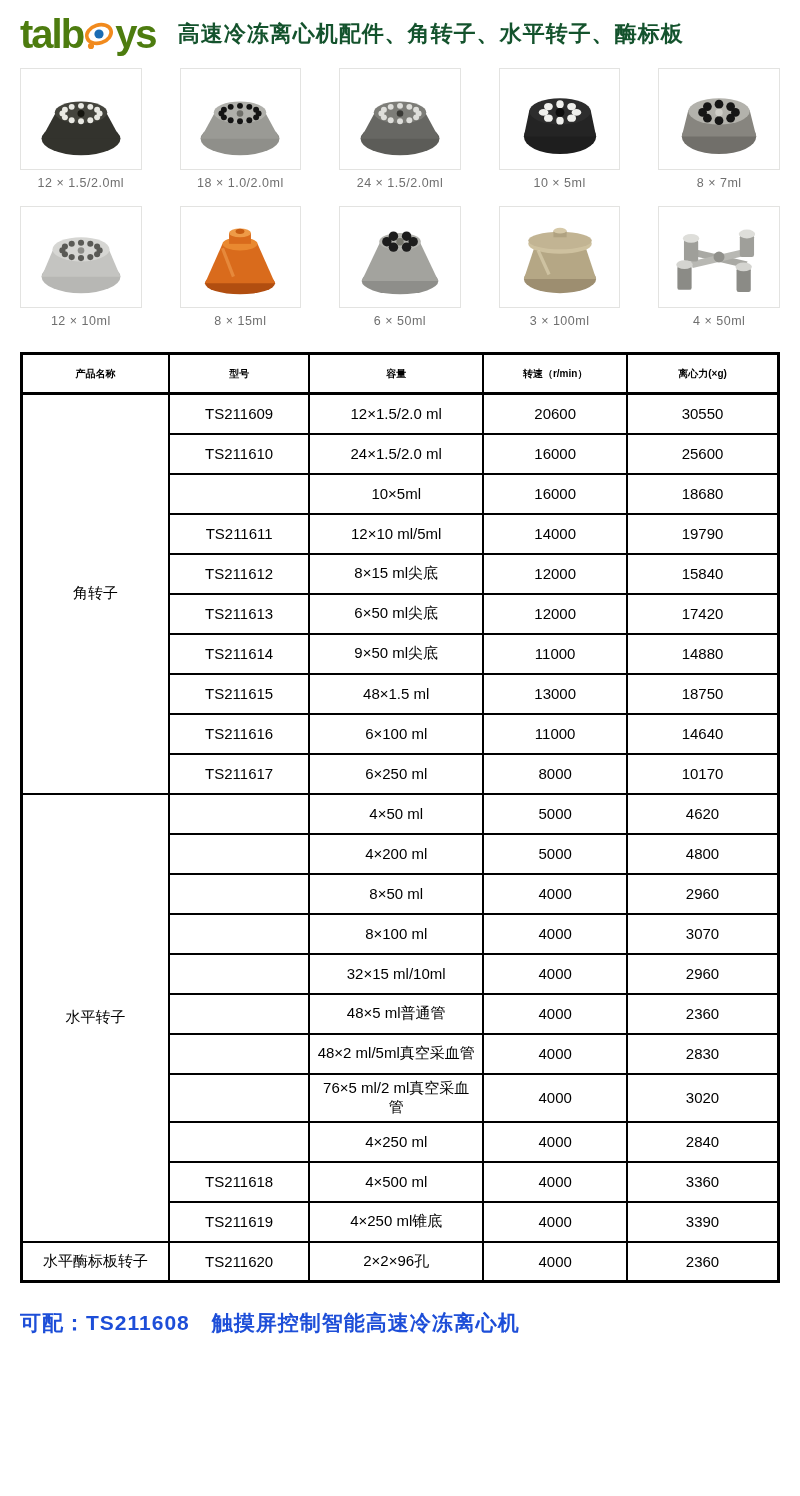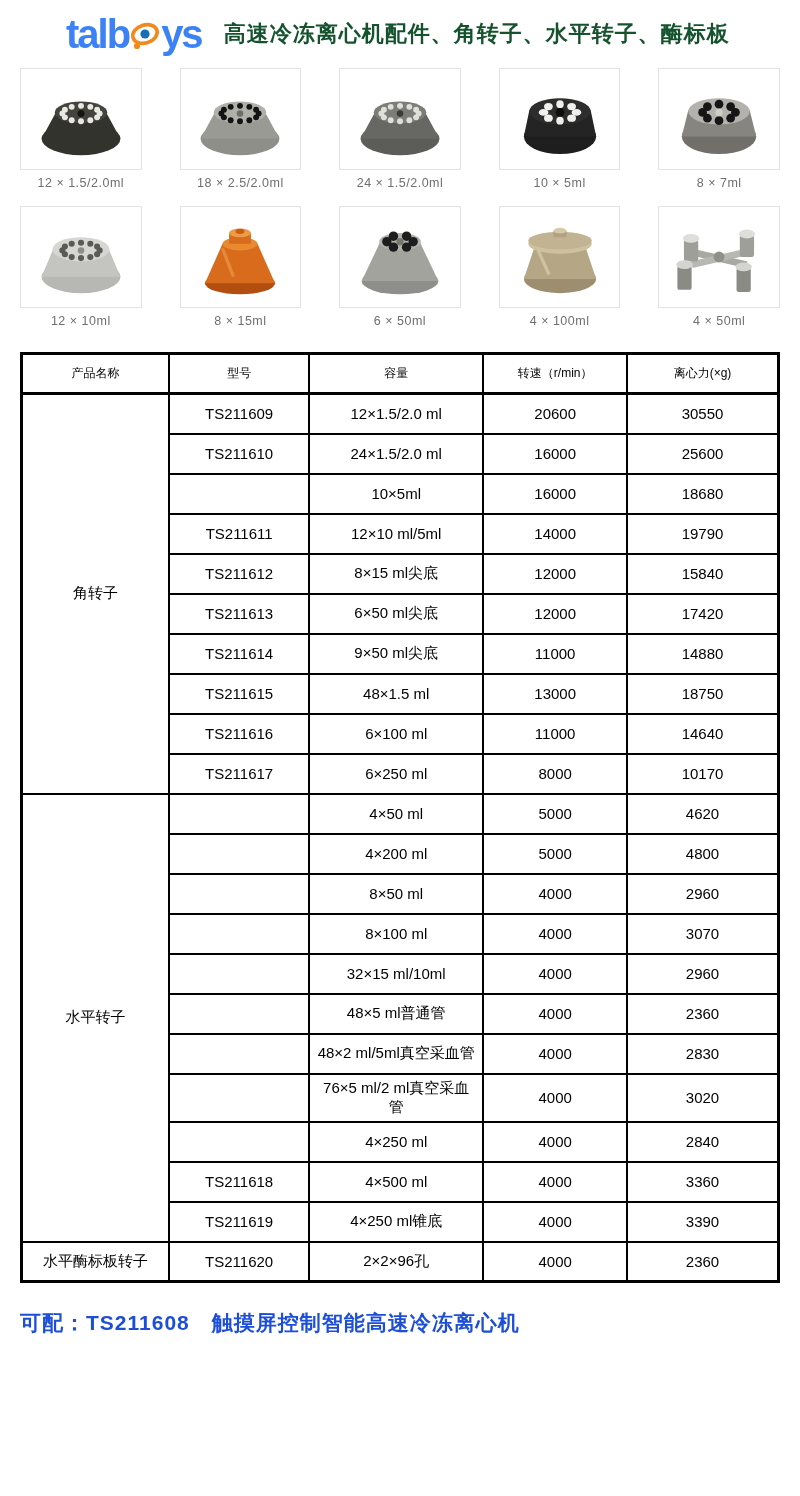--- a/index.html
+++ b/index.html
@@ -7,21 +7,21 @@
   body {
     width:800px;
     font-family:"Liberation Sans", sans-serif;
     color:#000;
   }
   .page { padding:8px 20px 34px 20px; }
 
   
   .hdr { display:flex; align-items:center; gap:22px; padding:6px 0 4px 0; }
   .logo { display:flex; align-items:center; font-weight:bold; font-size:40px;
-          letter-spacing:-2px; color:#3b82f6; line-height:1;margin-left:46px; }
+          letter-spacing:-2px; color:#4d7c0f; line-height:1; }
   .swirl-svg { width:34px; height:34px; margin:4px -1px 0 -1px; display:inline-block; }
   .title { font-size:22px; font-weight:bold; color:#14532d; letter-spacing:1px; }
 
   
   .product-grid { display:grid; grid-template-columns:repeat(5,1fr); column-gap:38px;
                   margin-top:10px; }
   .card { display:block; }
   .imgbox { border:1px solid #e3e3e1; background:#fff; height:102px;
             display:flex; align-items:center; justify-content:center; overflow:hidden; }
   .imgbox svg { width:92%; height:92%; }
@@ -34,21 +34,21 @@
   .extra-card { grid-column:5; }
   .extra-card .imgbox { background:#f1f1ee; border:none; height:86px; }
   .extra-card .cap { color:#565656; font-size:13px; letter-spacing:0; }
 
   
   .spec-table { width:100%; border-collapse:collapse; margin-top:24px;
                 table-layout:fixed; border:3px solid #000; }
   .spec-table th, .spec-table td {
     border:2px solid #000; text-align:center; vertical-align:middle;
     padding:4px 6px; }
-  .spec-table th { font-size:12px; font-weight:normal; height:40px; }
+  .spec-table th { font-size:10px; font-weight:bold; height:40px; }
   .spec-table thead th { border-bottom:3px solid #000; }
   .spec-table td { font-size:15px; height:40px; }
   .group-cell { font-size:15px; }
 
   
   .footer { margin-top:26px; font-size:21px; font-weight:bold; color:#1d4ed8;
             letter-spacing:1px; }
 </style>
 </head>
 <body>
@@ -112,21 +112,21 @@
               <circle cx="33" cy="37" r="2.7"></circle>
               <circle cx="35.3" cy="33.5" r="2.7"></circle>
               <circle cx="41.5" cy="30.9" r="2.7"></circle>
               <circle cx="50" cy="30" r="2.7"></circle>
               <circle cx="58.5" cy="30.9" r="2.7"></circle>
               <circle cx="64.7" cy="33.5" r="2.7"></circle>
           </g>
           <circle cx="50" cy="37" r="3" fill="#6e6e69"></circle>
         </svg>
       </div>
-      <figcaption class="cap">18 × 2.5/2.0ml</figcaption>
+      <figcaption class="cap">18 × 1.0/2.0ml</figcaption>
     </figure>
 
     <figure class="card">
       <div class="imgbox">
         <svg viewBox="0 0 100 84">
           <ellipse cx="50" cy="60" rx="36" ry="15" fill="#5c5c58"></ellipse>
           <path d="M14,60 L27,36 L73,36 L86,60 Z" fill="#676763"></path>
           <ellipse cx="50" cy="36" rx="24" ry="10" fill="#7d7d78"></ellipse>
           <g fill="#dededa">
             <circle cx="67" cy="37" r="2.7"></circle>
@@ -261,21 +261,21 @@
         <svg viewBox="0 0 100 84">
           <ellipse cx="50" cy="62" rx="33" ry="13" fill="#9d8e70"></ellipse>
           <path d="M17,62 L27,32 L73,32 L83,62 Z" fill="#b5a785"></path>
           <ellipse cx="50" cy="30" rx="29" ry="9" fill="#cec19f"></ellipse>
           <ellipse cx="50" cy="27" rx="29" ry="8" fill="#c2b493"></ellipse>
           <path d="M44,24 L44,18 L56,18 L56,24 Z" fill="#b0a281"></path>
           <ellipse cx="50" cy="18" rx="6" ry="2.6" fill="#d6c9a8"></ellipse>
           <path d="M30,36 L40,58" stroke="#d9cdad" stroke-width="3" fill="none" opacity="0.7"></path>
         </svg>
       </div>
-      <figcaption class="cap">4 × 100ml</figcaption>
+      <figcaption class="cap">3 × 100ml</figcaption>
     </figure>
 
     <figure class="card">
       <div class="imgbox">
         <svg viewBox="0 0 100 84">
           <path d="M24,34 L76,46 L74,52 L22,40 Z" fill="#a9a9a4"></path>
           <path d="M76,34 L24,46 L26,52 L78,40 Z" fill="#b8b8b3"></path>
           <circle cx="50" cy="42" r="5" fill="#90908b"></circle>
           <g>
             <rect x="18" y="26" width="13" height="20" rx="2" fill="#9f9f9a"></rect>

